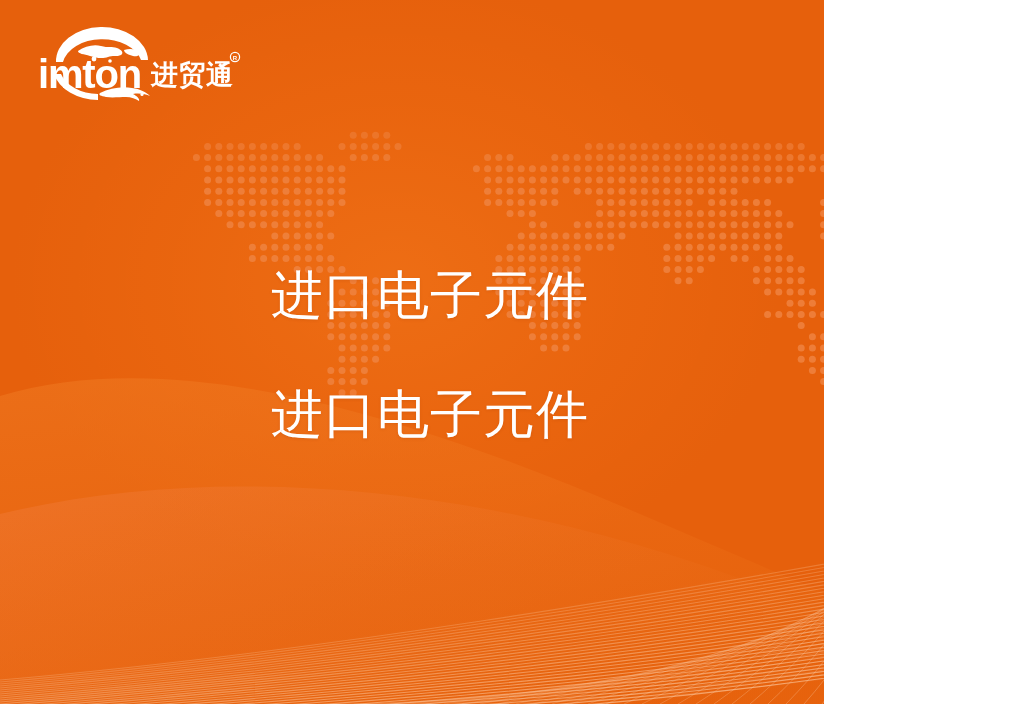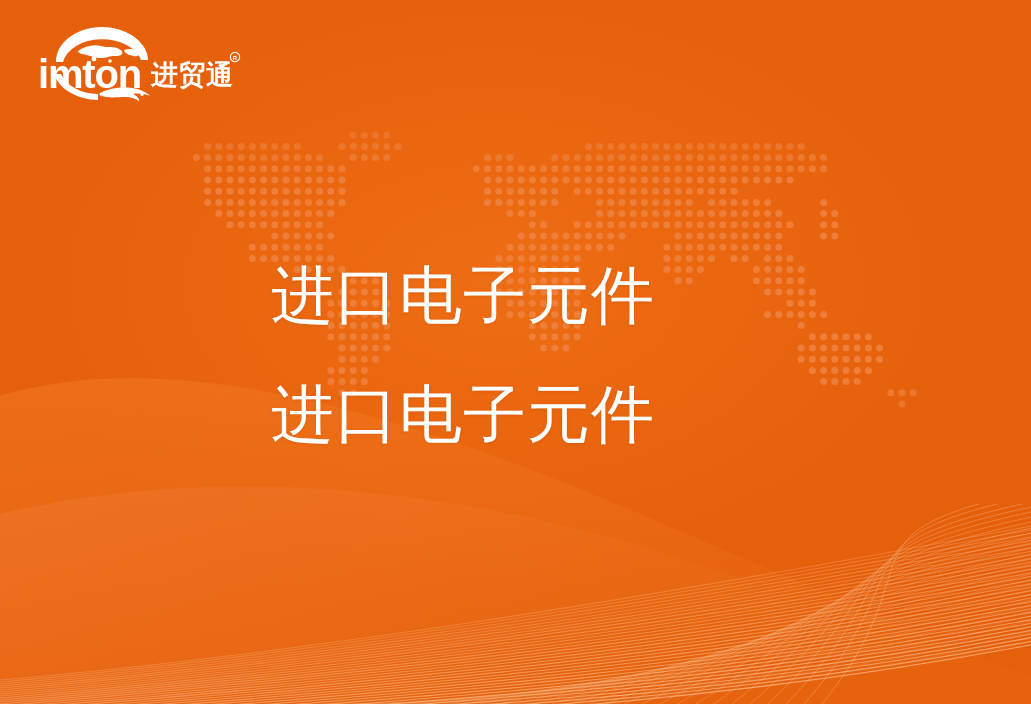--- a/index.html
+++ b/index.html
@@ -1,21 +1,21 @@
 <!DOCTYPE html>
 <html lang="zh"><head>
 <meta charset="utf-8">
 <title>进口电子元件报关代理公司</title>
 <style>
   html,body{margin:0;padding:0;background:#fff;}
   body{font-family:"Liberation Sans","DejaVu Sans",sans-serif;}
 
   #banner{
     position:relative;
-    width:1031px;
+    width:824px;
     height:704px;
     overflow:hidden;
     background:#e6600c;
   }
 
   
   .bg-base{
     position:absolute; inset:0;
     background:#e6600c;
   }
@@ -60,21 +60,21 @@
 
   
   .headline{
     position:absolute;
     left:271px; top:236px;
     width:560px;
   }
   .hl-line{
     color:#ffffff;
     font-family:"Liberation Sans","DejaVu Sans",sans-serif;
-    font-size:63px;
+    font-size:52px;
     font-weight:400;
     line-height:119px;
     letter-spacing:1px;
     white-space:nowrap;
     text-shadow:0 1px 3px rgba(150,55,5,.18);
   }
 </style>
 </head>
 <body>
 

